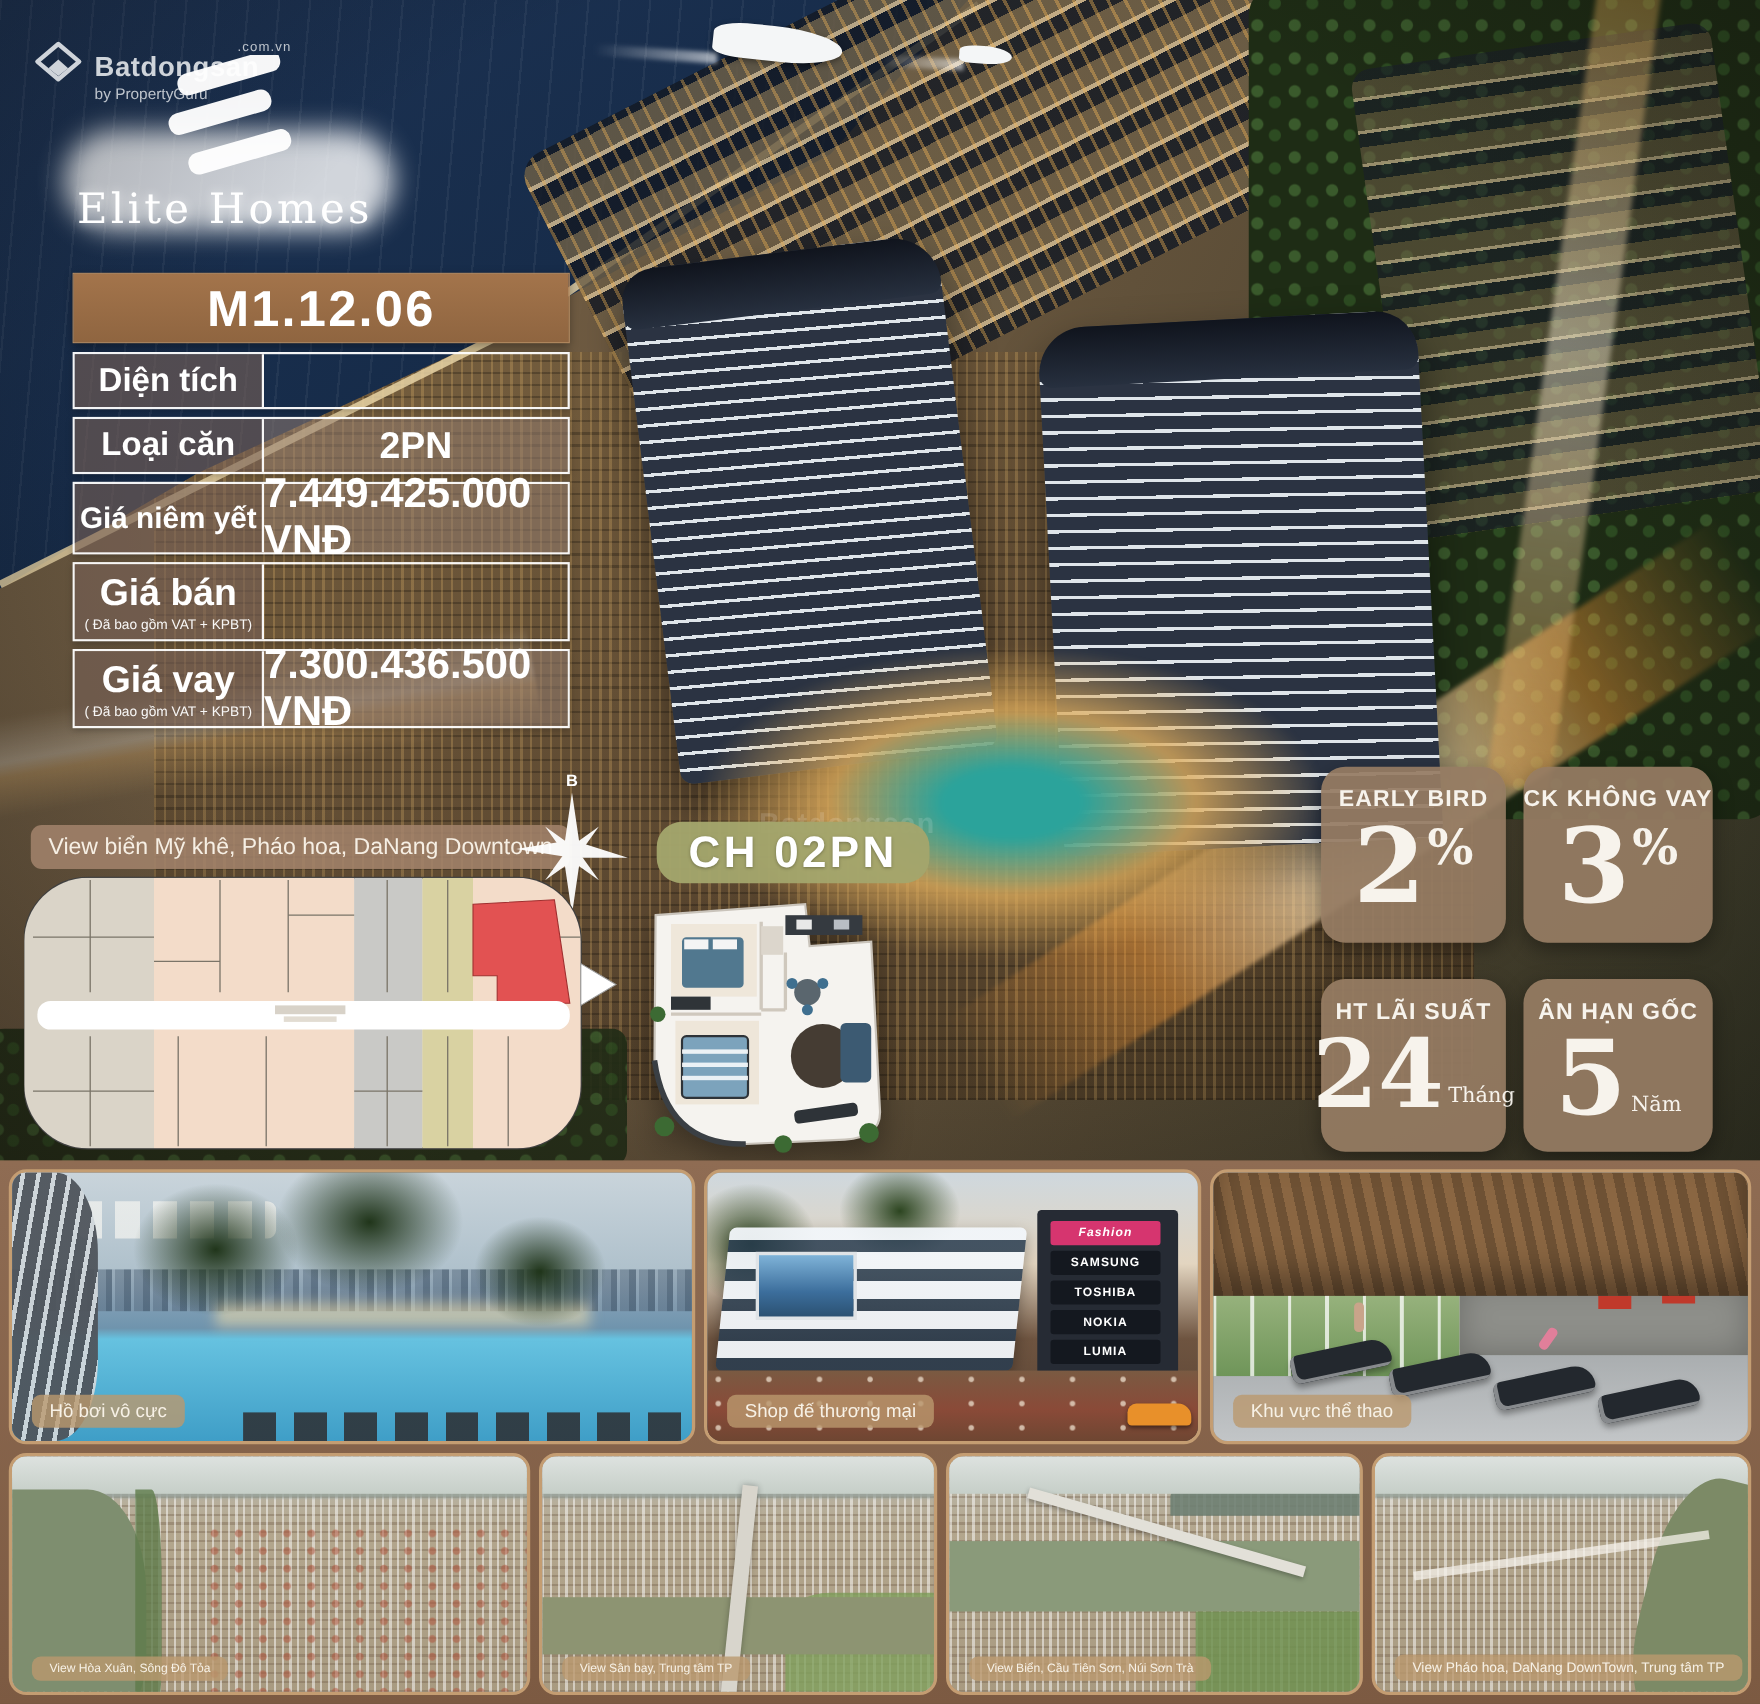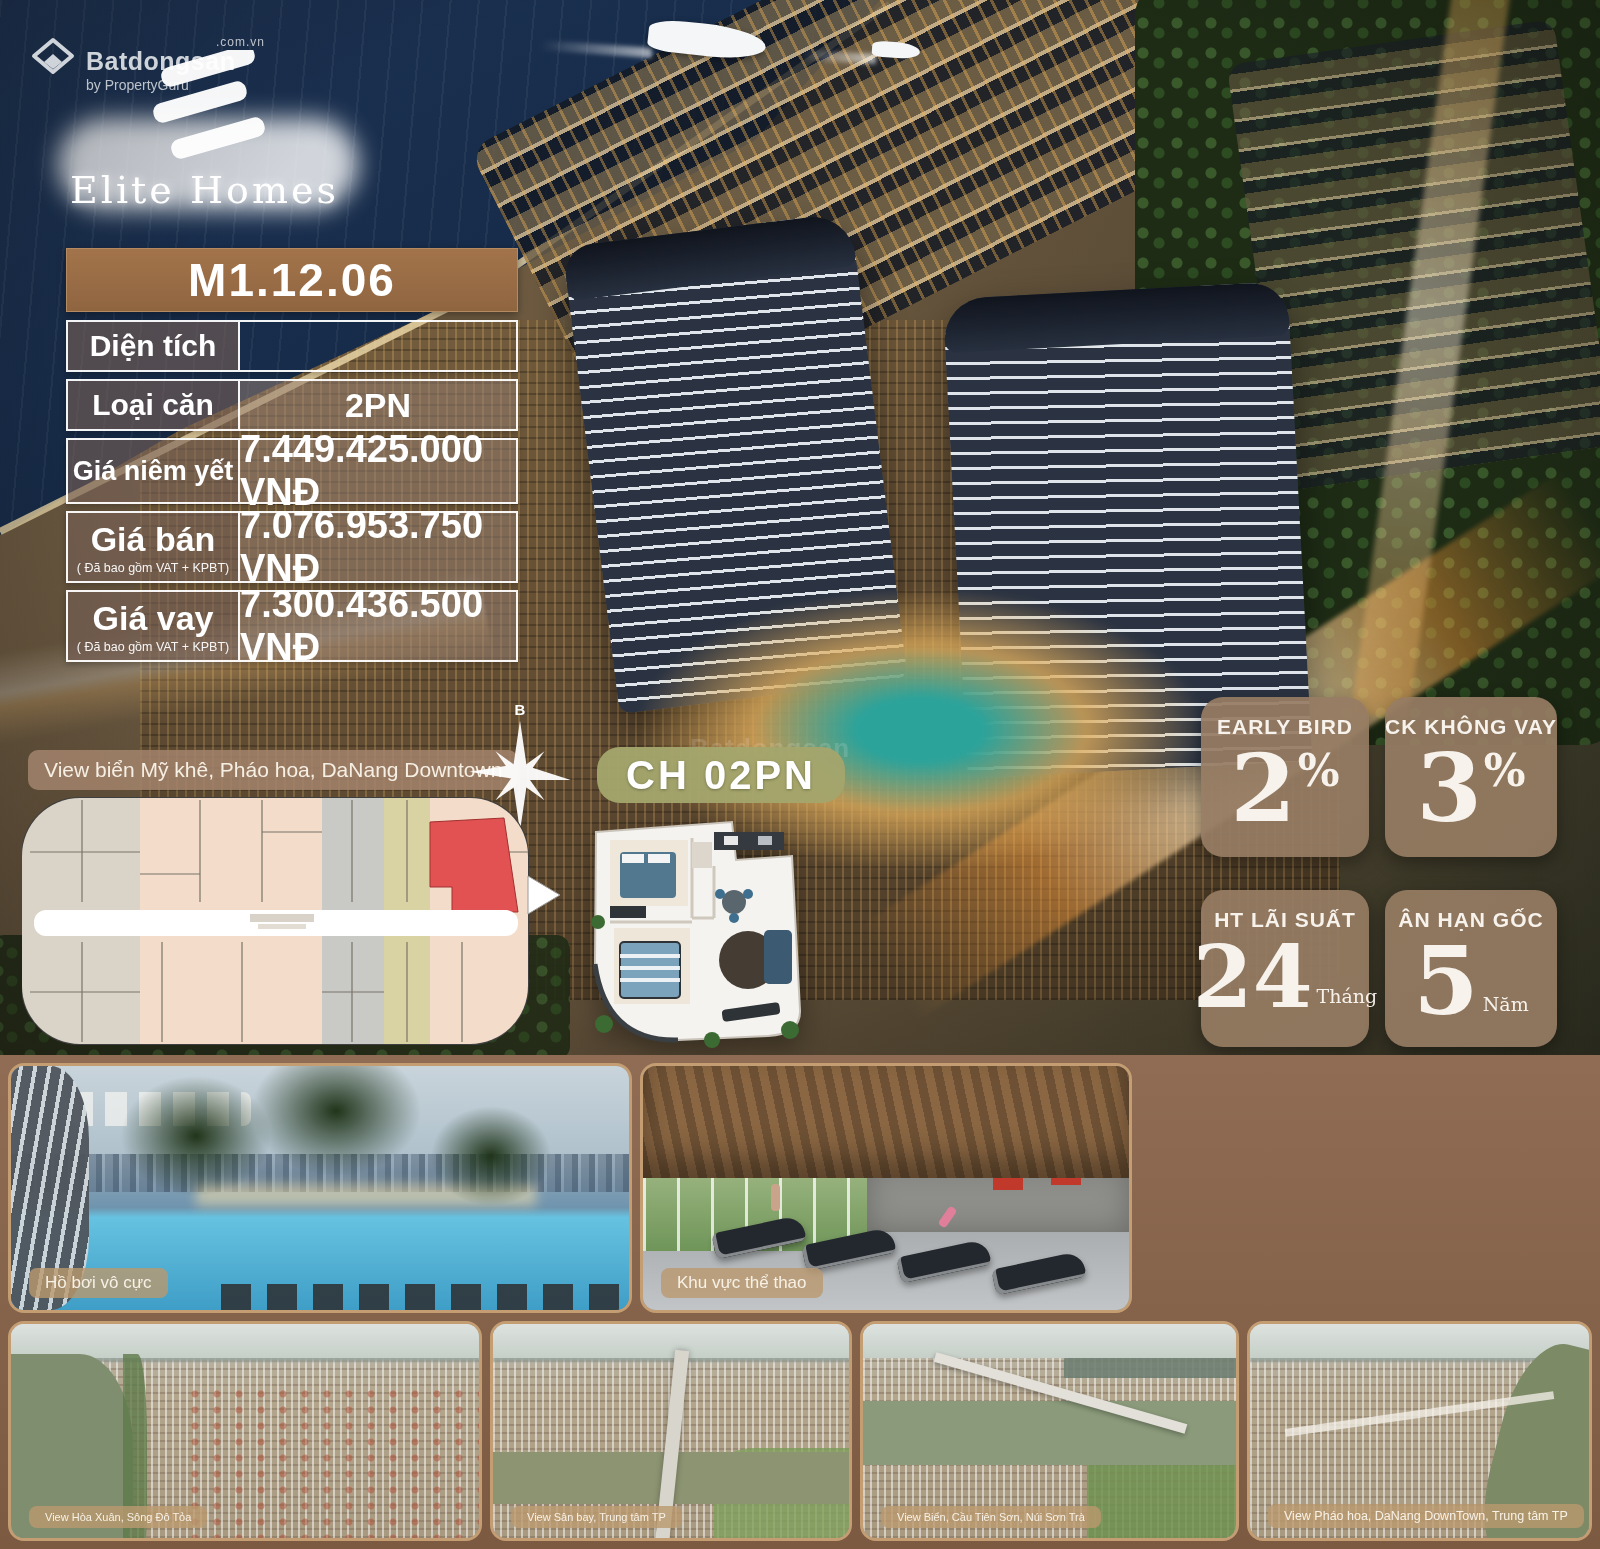--- a/index.html
+++ b/index.html
@@ -298,23 +298,20 @@
       <div class="ut-value">
           <span class="v2">7.449.425.000 VNĐ</span>
         </div>
     </div>
 
     <div class="ut-row h72">
       <div class="ut-label">
         <span class="l1 big">Giá bán</span>
         <span class="l2">( Đã bao gồm VAT + KPBT)</span>
       </div>
-      <div class="ut-value">
-          <span class="v2">7.076.953.750 VNĐ</span>
-        </div>
     </div>
 
     <div class="ut-row h72">
       <div class="ut-label">
         <span class="l1 big">Giá vay</span>
         <span class="l2">( Đã bao gồm VAT + KPBT)</span>
       </div>
       <div class="ut-value">
           <span class="v2">7.300.436.500 VNĐ</span>
         </div>
@@ -447,20 +444,38 @@
         <div class="pool-glow"></div>
         <div class="pool-deckchairs"></div>
         <div class="palm palm1"></div>
         <div class="palm palm2"></div>
         <div class="palm palm3"></div>
         <div class="pool-bldg"></div>
         <div class="pool-loungers"></div>
         <div class="caption">Hồ bơi vô cực</div>
       </div>
 
+      <div class="photo r1" style="width:452px;">
+        <div class="shop-sky"></div>
+        <div class="shop-tree st1"></div>
+        <div class="shop-tree st2"></div>
+        <div class="shop-bldg"></div>
+        <div class="shop-screen"></div>
+        <div class="shop-right"></div>
+        <div class="sign-stack">
+          <div class="sign pink">Fashion</div>
+          <div class="sign">SAMSUNG</div>
+          <div class="sign">TOSHIBA</div>
+          <div class="sign">NOKIA</div>
+          <div class="sign">LUMIA</div>
+        </div>
+        <div class="shop-street"></div>
+        <div class="shop-car"></div>
+        <div class="caption">Shop đế thương mại</div>
+      </div>
 
       <div class="photo r1" style="width:492px;">
         <div class="gym-floor"></div>
         <div class="gym-window"></div>
         <div class="gym-wall"></div>
         <div class="gym-red gr1"></div>
         <div class="gym-red gr2"></div>
         <div class="gym-ceiling"></div>
         <div class="tm" style="left:70px;top:158px;"></div>
         <div class="tm" style="left:160px;top:170px;"></div>

